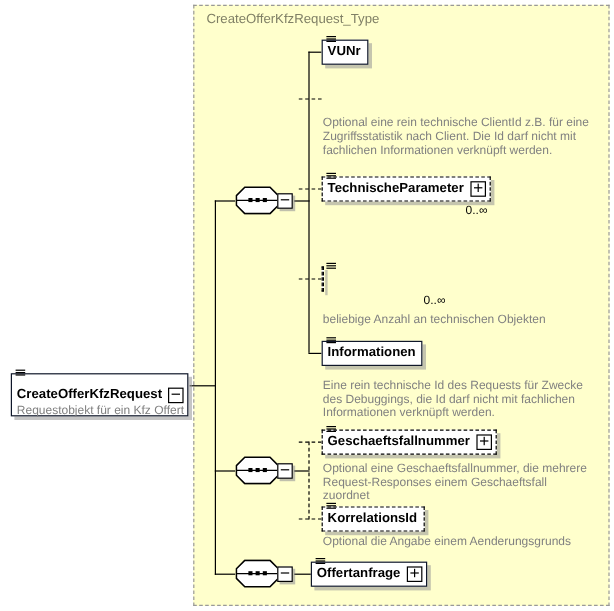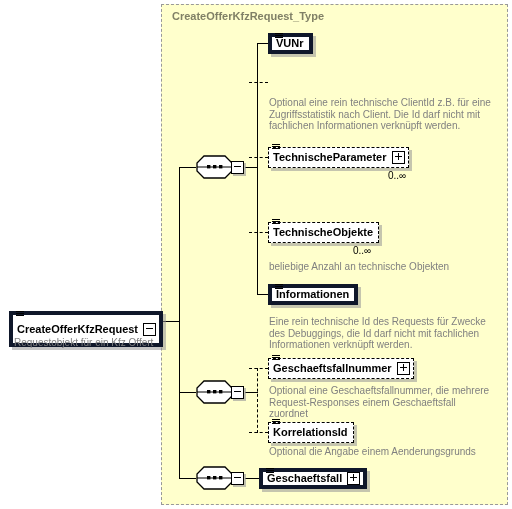--- a/index.html
+++ b/index.html
@@ -30,35 +30,35 @@
     background: #ffffcc;
     border: 1px dashed #999999;
     box-sizing: border-box;
   }
   .type-title {
     position: absolute;
     left: 172px;
     top: 10px;
     font-size: 11px;
     color: #808066;
-    font-weight: bold;
+    font-weight: normal;
     white-space: nowrap;
     text-align: right;
   }
   
   .node {
     position: absolute;
     background: #ffffff;
     box-sizing: border-box;
     height: 21px;
     display: flex;
     align-items: center;
     box-shadow: 3px 3px 0 0 rgba(150,150,150,0.55);
   }
-  .node.required { border: 4px solid #0f172a; }
+  .node.required { border: 1px solid #0f172a; }
   .node.optional { border: 1px dashed #000000; }
   .node-label {
     font-size: 11px;
     font-weight: bold;
     color: #000000;
     white-space: nowrap;
     padding: 0 5px 0 4px;
     line-height: 19px;
   }
   
@@ -285,24 +285,23 @@
     <span class="expander plus"></span>
   </div>
   <div class="cardinality" style="left:388px; top:170px;">0..∞</div>
 
   <div class="node optional" style="left:268px; top:222px;">
     <span class="lines-glyph">
         <i></i>
         <i></i>
         <i></i>
       </span>
-    <span class="node-label">TechnischeObjekte</span>
   </div>
   <div class="cardinality" style="left:353px; top:245px;">0..∞</div>
-  <div class="annotation" style="left:269px; top:261px; width:222px;">beliebige Anzahl an technische Objekten</div>
+  <div class="annotation" style="left:269px; top:261px; width:222px;">beliebige Anzahl an technischen Objekten</div>
 
   <div class="node required" style="left:268px; top:284px;">
     <span class="lines-glyph">
         <i></i>
         <i></i>
         <i></i>
       </span>
     <span class="node-label">Informationen</span>
   </div>
   <div class="annotation" style="left:269px; top:316px; width:225px;">Eine rein technische Id des Requests für Zwecke des Debuggings, die Id darf nicht mit fachlichen Informationen verknüpft werden.</div>
@@ -327,17 +326,17 @@
     <span class="node-label">KorrelationsId</span>
   </div>
   <div class="annotation" style="left:269px; top:446px; width:222px;">Optional die Angabe einem Aenderungsgrunds</div>
 
   <div class="node required" style="left:259px; top:468px;">
     <span class="lines-glyph">
         <i></i>
         <i></i>
         <i></i>
       </span>
-    <span class="node-label">Geschaeftsfall</span>
+    <span class="node-label">Offertanfrage</span>
     <span class="expander plus"></span>
   </div>
 
 </div>
 
 </body></html>

